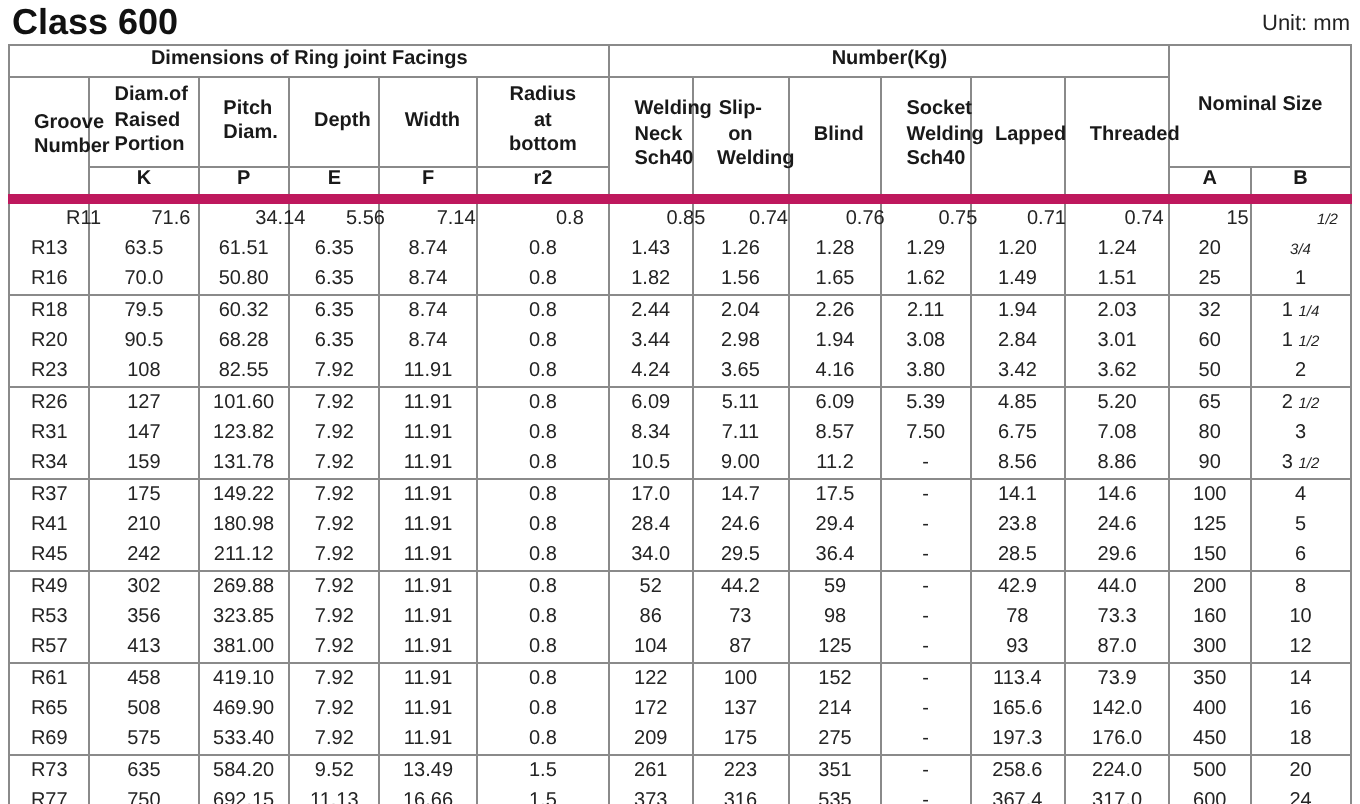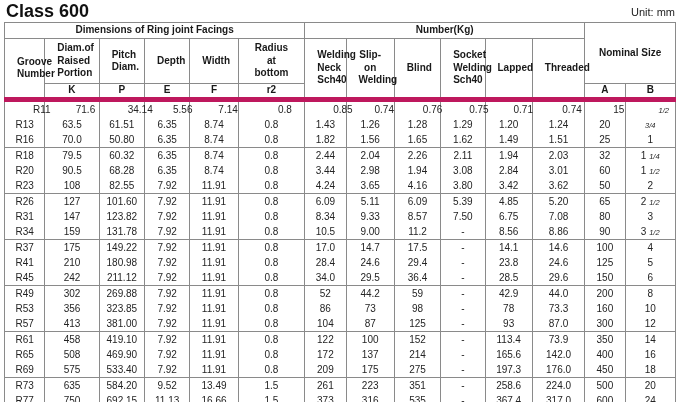--- a/index.html
+++ b/index.html
@@ -237,21 +237,21 @@
         <td>2 <span class="frac">1/2</span></td>
       </tr>
       <tr>
         <td>R31</td>
         <td>147</td>
         <td>123.82</td>
         <td>7.92</td>
         <td>11.91</td>
         <td>0.8</td>
         <td>8.34</td>
-        <td>9.33</td>
+        <td>7.11</td>
         <td>8.57</td>
         <td>7.50</td>
         <td>6.75</td>
         <td>7.08</td>
         <td>80</td>
         <td>3</td>
       </tr>
       <tr>
         <td>R34</td>
         <td>159</td>

